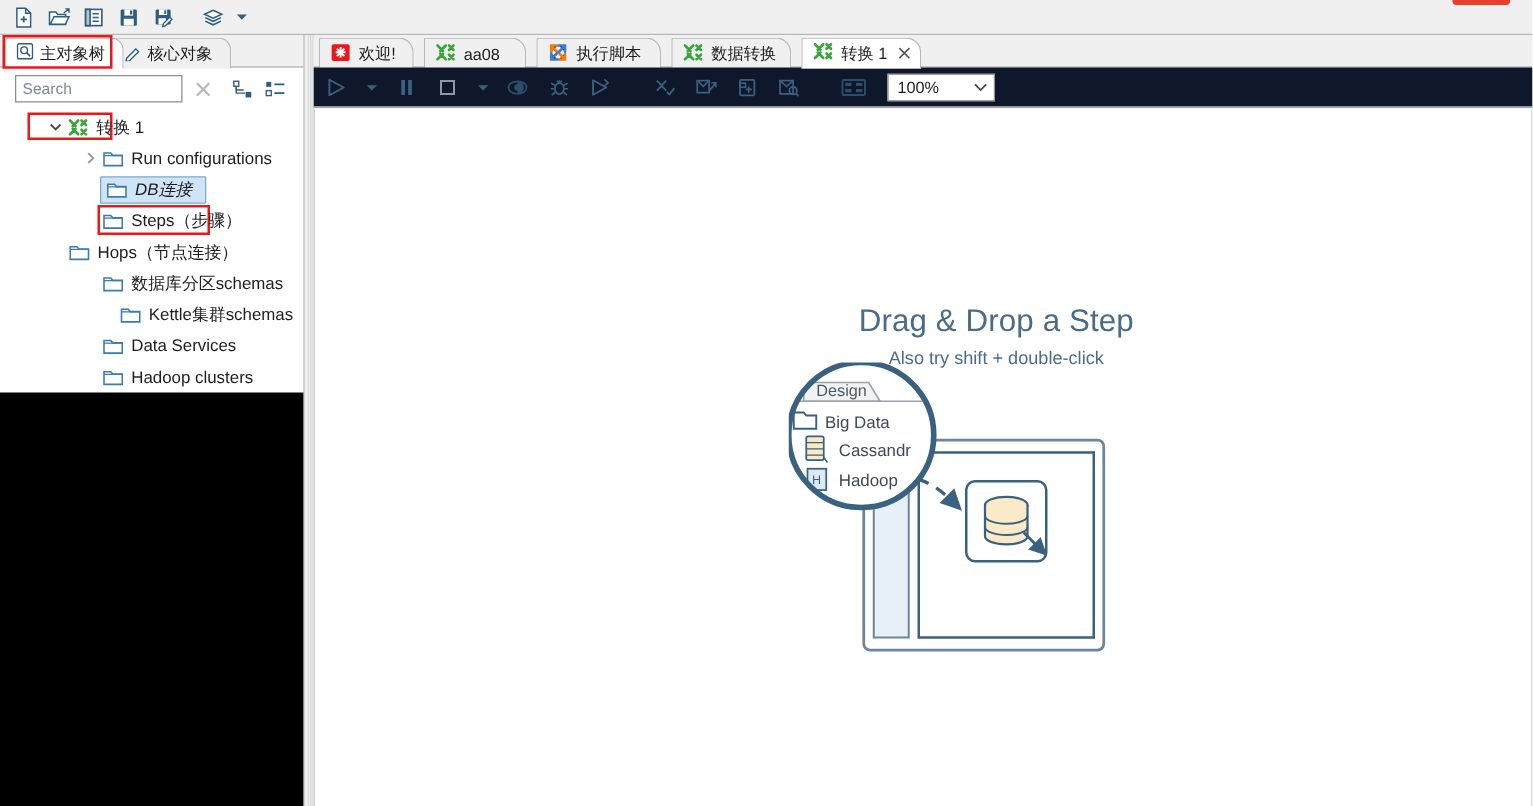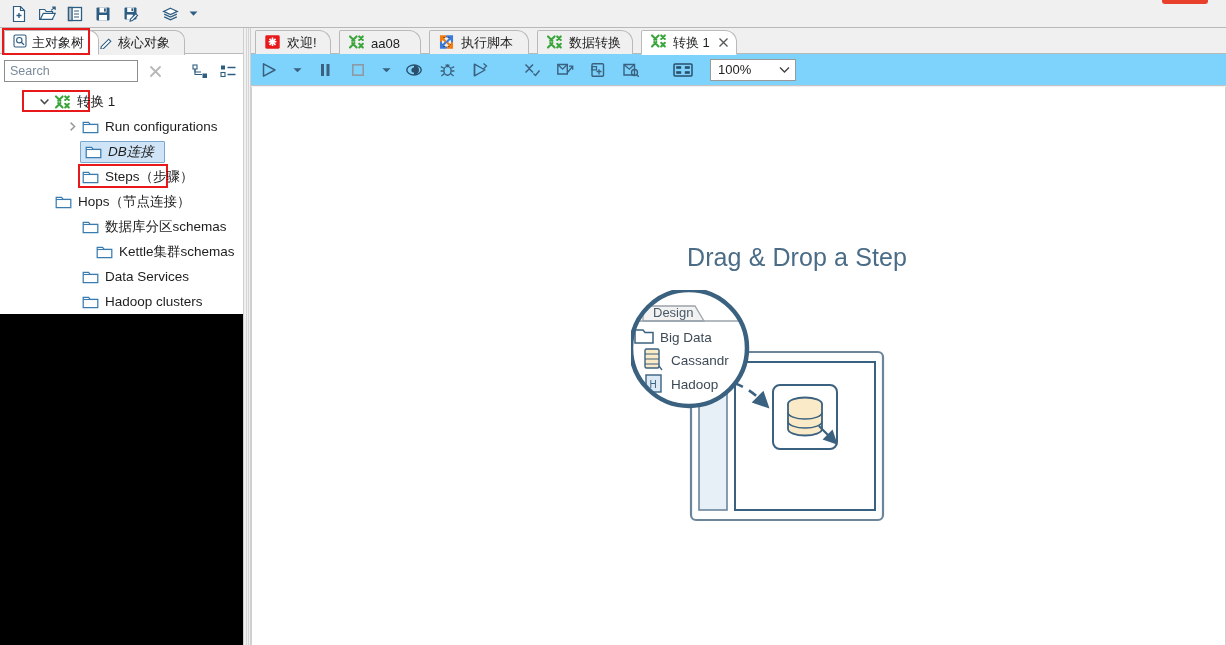--- a/index.html
+++ b/index.html
@@ -62,21 +62,21 @@
     white-space: nowrap;
   }
   .lp-tab.active { background: #ffffff; border-bottom: 1px solid #ffffff; z-index: 3; }
   .lp-tab.inactive { background: #f0f0f0; z-index: 2; }
   .tab-hl {
     position: absolute; border: 2px solid #e8191b; pointer-events: none; z-index: 9;
   }
   .lp-search-row {
     position: relative; height: 34px;
     display: flex; align-items: center;
-    padding: 0 4px;
+    padding: 0 12px;
     background: #ffffff;
     gap: 6px;
   }
   .search-input {
     width: 134px; height: 22px;
     border: 1px solid #8d8d8d;
     background: #ffffff;
     font-family: "Liberation Sans", "DejaVu Sans", sans-serif;
     font-size: 12.5px;
     padding: 0 5px;
@@ -139,21 +139,21 @@
     border-radius: 2px 12px 0 0;
     background: #f0f0f0;
     white-space: nowrap;
     cursor: default;
   }
   .ed-tab.active { background: #ffffff; border-bottom: 1px solid #ffffff; z-index: 5; }
   .tab-close { margin-left: 2px; width: 12px; height: 12px; display:flex;align-items:center;justify-content:center;}
 
   .ed-toolbar {
     position: relative; height: 32px;
-    background: #7dd3fc;
+    background: #0f172a;
     border-bottom: 1px solid #c4c4c4;
     display: flex; align-items: center;
     padding-left: 6px;
     gap: 9px;
   }
   .etbtn {
     width: 24px; height: 26px;
     display: flex; align-items: center; justify-content: center;
     cursor: default;
   }
@@ -633,19 +633,20 @@
                 <text x="18.5" y="97.5" font-family="Liberation Sans, sans-serif" font-size="10" fill="#3a617f">H</text>
                 <text x="40" y="99" font-family="Liberation Sans, sans-serif" font-size="13.5" fill="#3d4a56">Hadoop</text>
               </g>
             </g>
             <circle cx="58" cy="58" r="58" fill="none" stroke="#3a617f" stroke-width="4.5"></circle>
           </g>
         </svg>
 
         <div class="hero">
           <div class="hero-title">Drag &amp; Drop a Step</div>
+          <div class="hero-sub">Also try shift + double-click</div>
         </div>
 
       </div>
     </div>
   </div>
 
 </div>
 
 </body></html>

